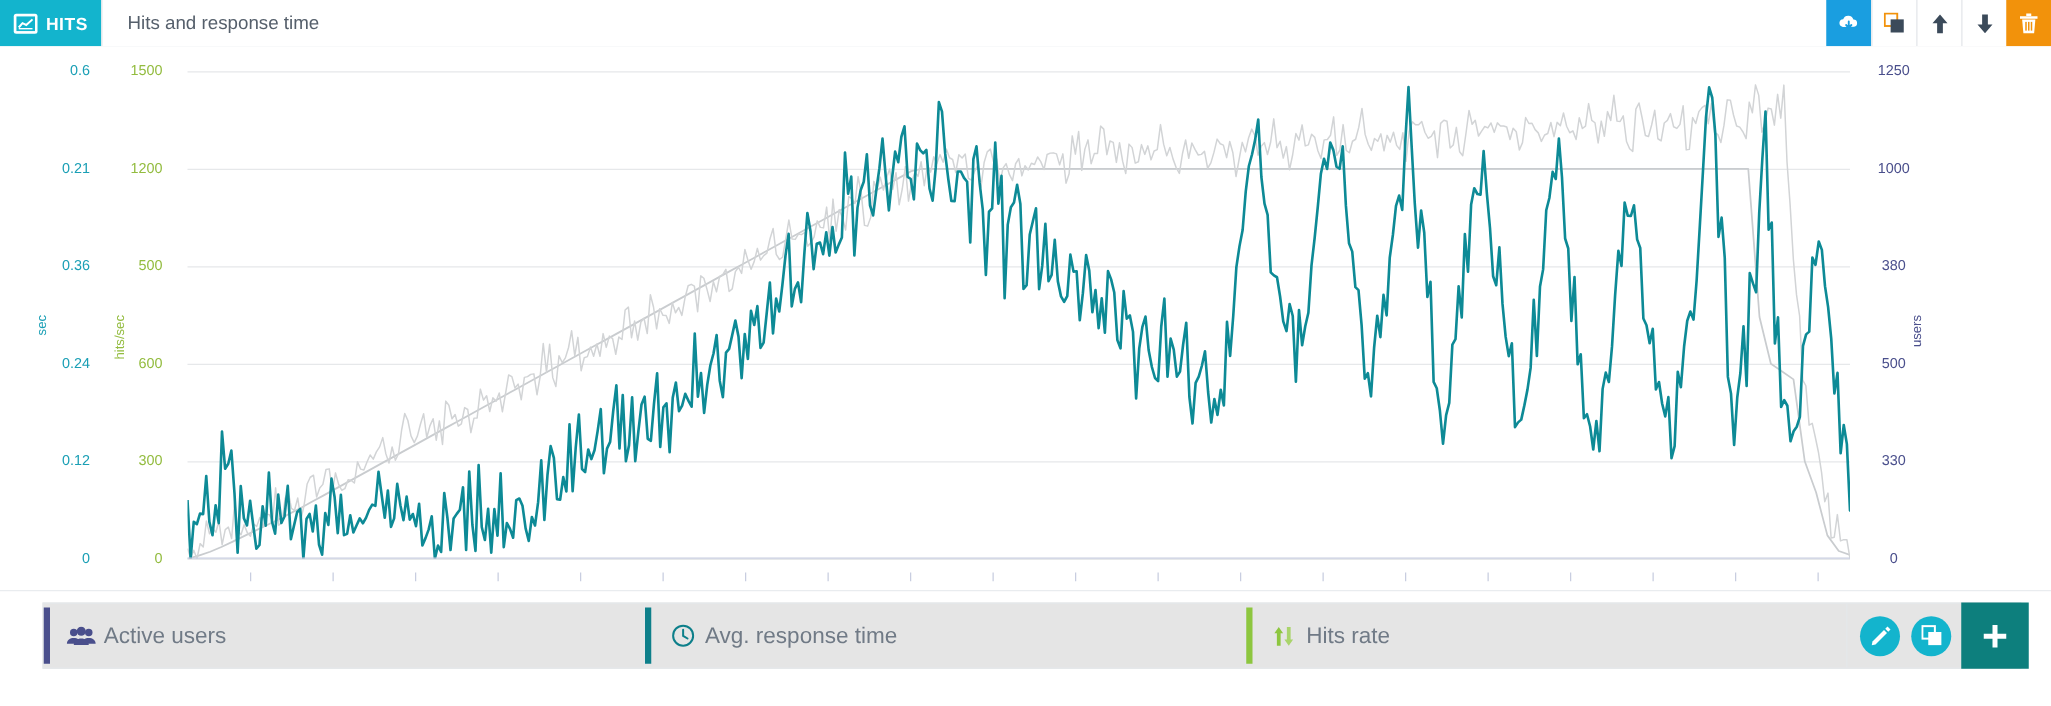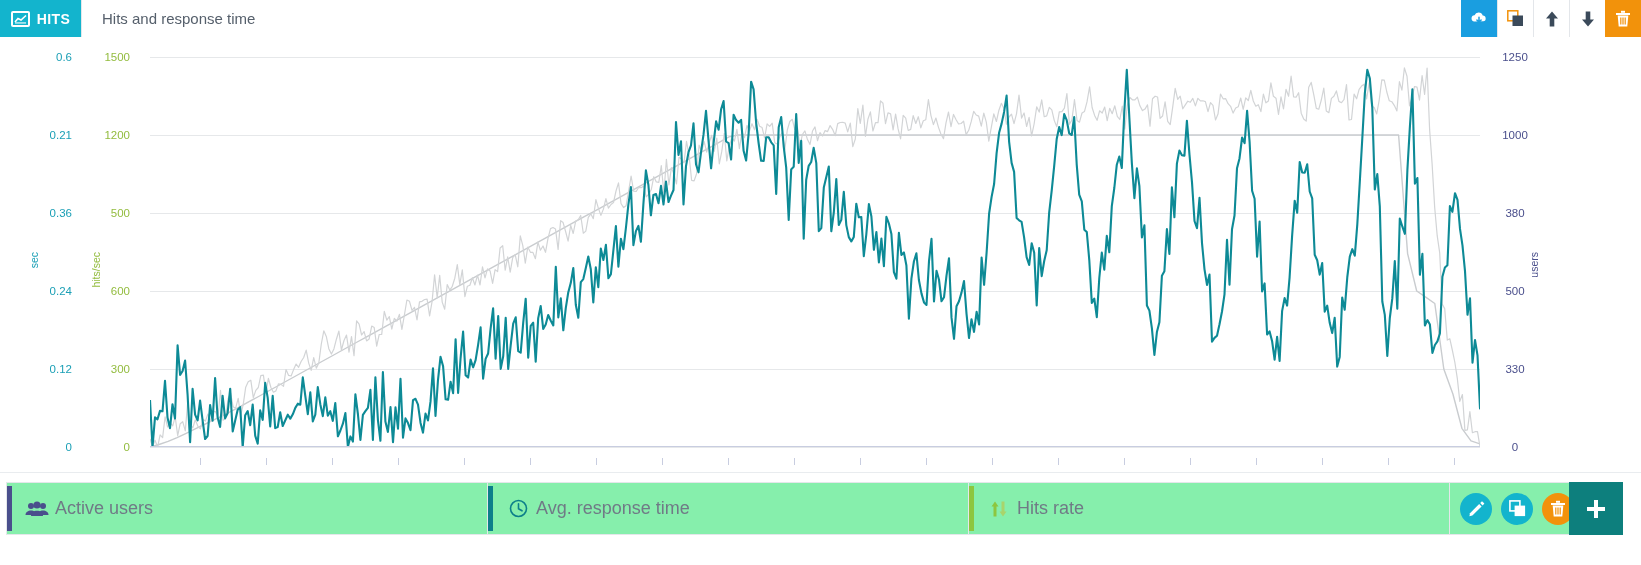--- a/index.html
+++ b/index.html
@@ -85,23 +85,23 @@
     position:absolute;top:-6px;width:1px;height:7px;background:#c8cde0;
   }
   .svg-canvas{position:absolute;left:0;top:0;width:100%;height:100%;}
 
   
   .footer{
     position:absolute;left:0;top:472px;width:1641px;height:93px;
     background:#ffffff;border-top:1px solid #e9ecef;
   }
   .legend-row{
-    position:absolute;left:6px;top:9px;width:1583px;height:53px;
+    position:absolute;left:34px;top:9px;width:1583px;height:53px;
     display:flex;align-items:stretch;
-    border:1px solid #e4e7ea;background:#86efac;
+    border:1px solid #e4e7ea;background:#e5e5e5;
     box-sizing:border-box;
   }
   .legend-item{
     flex:1 1 0;display:flex;align-items:center;
     border-right:1px solid #e4e7ea;box-sizing:border-box;
     padding-left:0;position:relative;
   }
   .legend-item:last-of-type{border-right:none;}
   .legend-bar{width:5px;align-self:stretch;flex:0 0 auto;margin:3px 0;}
   .legend-ico{

